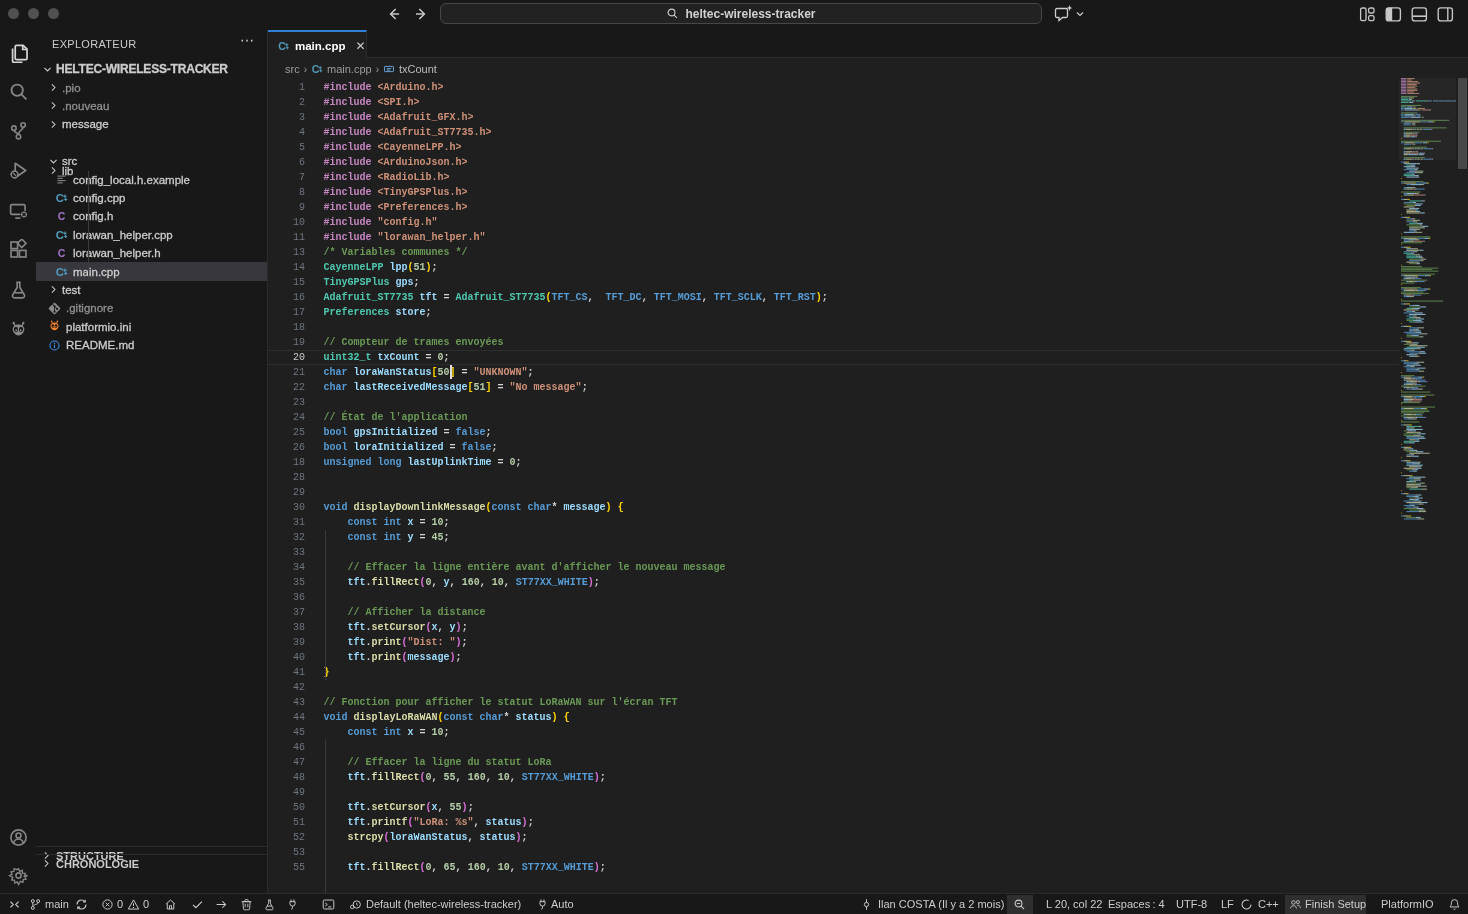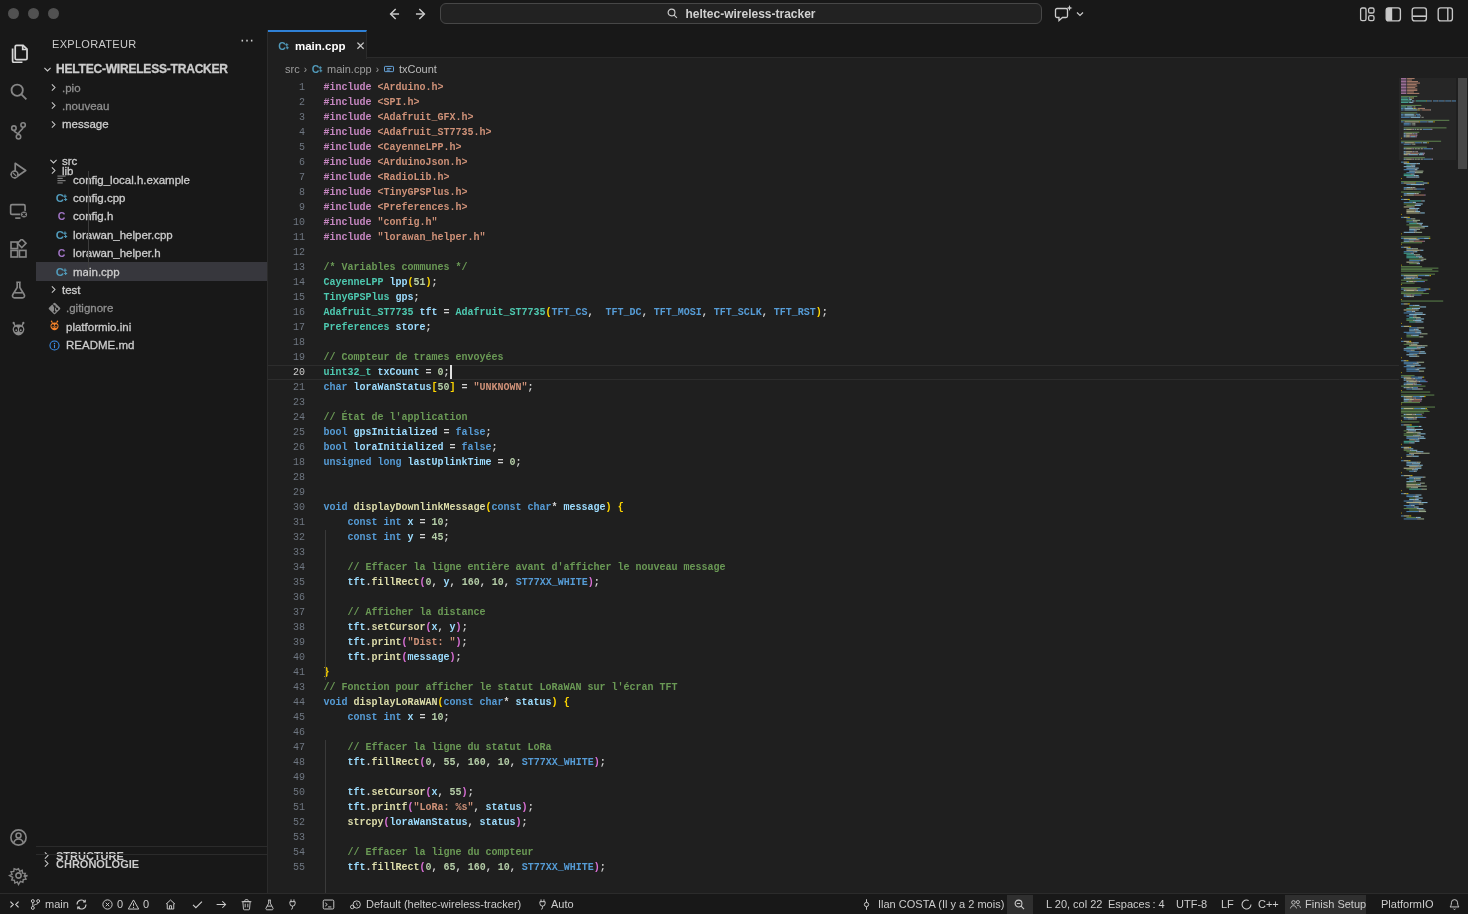--- a/index.html
+++ b/index.html
@@ -322,61 +322,61 @@
 <div class="cl"><span class="ln">2</span><span class="ct"><i style="color:#C586C0">#include</i><i style="color:#CE9178"> &lt;SPI.h&gt;</i></span></div>
 <div class="cl"><span class="ln">3</span><span class="ct"><i style="color:#C586C0">#include</i><i style="color:#CE9178"> &lt;Adafruit_GFX.h&gt;</i></span></div>
 <div class="cl"><span class="ln">4</span><span class="ct"><i style="color:#C586C0">#include</i><i style="color:#CE9178"> &lt;Adafruit_ST7735.h&gt;</i></span></div>
 <div class="cl"><span class="ln">5</span><span class="ct"><i style="color:#C586C0">#include</i><i style="color:#CE9178"> &lt;CayenneLPP.h&gt;</i></span></div>
 <div class="cl"><span class="ln">6</span><span class="ct"><i style="color:#C586C0">#include</i><i style="color:#CE9178"> &lt;ArduinoJson.h&gt;</i></span></div>
 <div class="cl"><span class="ln">7</span><span class="ct"><i style="color:#C586C0">#include</i><i style="color:#CE9178"> &lt;RadioLib.h&gt;</i></span></div>
 <div class="cl"><span class="ln">8</span><span class="ct"><i style="color:#C586C0">#include</i><i style="color:#CE9178"> &lt;TinyGPSPlus.h&gt;</i></span></div>
 <div class="cl"><span class="ln">9</span><span class="ct"><i style="color:#C586C0">#include</i><i style="color:#CE9178"> &lt;Preferences.h&gt;</i></span></div>
 <div class="cl"><span class="ln">10</span><span class="ct"><i style="color:#C586C0">#include</i><i style="color:#CE9178"> "config.h"</i></span></div>
 <div class="cl"><span class="ln">11</span><span class="ct"><i style="color:#C586C0">#include</i><i style="color:#CE9178"> "lorawan_helper.h"</i></span></div>
-<div class="cl"><span class="ln">12</span><span class="ct"></span></div>
 <div class="cl"><span class="ln">13</span><span class="ct"><i style="color:#6A9955">/* Variables communes */</i></span></div>
 <div class="cl"><span class="ln">14</span><span class="ct"><i style="color:#4EC9B0">CayenneLPP</i><i style="color:#9CDCFE"> lpp</i><i style="color:#FFD700">(</i><i style="color:#B5CEA8">51</i><i style="color:#FFD700">)</i><i style="color:#d4d4d4">;</i></span></div>
 <div class="cl"><span class="ln">15</span><span class="ct"><i style="color:#4EC9B0">TinyGPSPlus</i><i style="color:#9CDCFE"> gps</i><i style="color:#d4d4d4">;</i></span></div>
 <div class="cl"><span class="ln">16</span><span class="ct"><i style="color:#4EC9B0">Adafruit_ST7735</i><i style="color:#9CDCFE"> tft </i><i style="color:#d4d4d4">= </i><i style="color:#4EC9B0">Adafruit_ST7735</i><i style="color:#FFD700">(</i><i style="color:#569CD6">TFT_CS</i><i style="color:#d4d4d4">,  </i><i style="color:#569CD6">TFT_DC</i><i style="color:#d4d4d4">, </i><i style="color:#569CD6">TFT_MOSI</i><i style="color:#d4d4d4">, </i><i style="color:#569CD6">TFT_SCLK</i><i style="color:#d4d4d4">, </i><i style="color:#569CD6">TFT_RST</i><i style="color:#FFD700">)</i><i style="color:#d4d4d4">;</i></span></div>
 <div class="cl"><span class="ln">17</span><span class="ct"><i style="color:#4EC9B0">Preferences</i><i style="color:#9CDCFE"> store</i><i style="color:#d4d4d4">;</i></span></div>
 <div class="cl"><span class="ln">18</span><span class="ct"></span></div>
 <div class="cl"><span class="ln">19</span><span class="ct"><i style="color:#6A9955">// Compteur de trames envoyées</i></span></div>
 <div class="cl cur"><span class="ln lnc">20</span><span class="ct"><i style="color:#4EC9B0">uint32_t</i><i style="color:#9CDCFE"> txCount </i><i style="color:#d4d4d4">= </i><i style="color:#B5CEA8">0</i><i style="color:#d4d4d4">;</i></span></div>
 <div class="cl"><span class="ln">21</span><span class="ct"><i style="color:#569CD6">char</i><i style="color:#9CDCFE"> loraWanStatus</i><i style="color:#FFD700">[</i><i style="color:#B5CEA8">50</i><i style="color:#FFD700">]</i><i style="color:#d4d4d4"> = </i><i style="color:#CE9178">"UNKNOWN"</i><i style="color:#d4d4d4">;</i></span></div>
+<div class="cl"><span class="ln">22</span><span class="ct"><i style="color:#569CD6">char</i><i style="color:#9CDCFE"> lastReceivedMessage</i><i style="color:#FFD700">[</i><i style="color:#B5CEA8">51</i><i style="color:#FFD700">]</i><i style="color:#d4d4d4"> = </i><i style="color:#CE9178">"No message"</i><i style="color:#d4d4d4">;</i></span></div>
 <div class="cl"><span class="ln">23</span><span class="ct"></span></div>
 <div class="cl"><span class="ln">24</span><span class="ct"><i style="color:#6A9955">// État de l'application</i></span></div>
 <div class="cl"><span class="ln">25</span><span class="ct"><i style="color:#569CD6">bool</i><i style="color:#9CDCFE"> gpsInitialized </i><i style="color:#d4d4d4">= </i><i style="color:#569CD6">false</i><i style="color:#d4d4d4">;</i></span></div>
 <div class="cl"><span class="ln">26</span><span class="ct"><i style="color:#569CD6">bool</i><i style="color:#9CDCFE"> loraInitialized </i><i style="color:#d4d4d4">= </i><i style="color:#569CD6">false</i><i style="color:#d4d4d4">;</i></span></div>
 <div class="cl"><span class="ln">18</span><span class="ct"><i style="color:#569CD6">unsigned long</i><i style="color:#9CDCFE"> lastUplinkTime </i><i style="color:#d4d4d4">= </i><i style="color:#B5CEA8">0</i><i style="color:#d4d4d4">;</i></span></div>
 <div class="cl"><span class="ln">28</span><span class="ct"></span></div>
 <div class="cl"><span class="ln">29</span></div>
 <div class="cl"><span class="ln">30</span><span class="ct"><i style="color:#569CD6">void</i><i style="color:#DCDCAA"> displayDownlinkMessage</i><i style="color:#FFD700">(</i><i style="color:#569CD6">const char</i><i style="color:#d4d4d4">* </i><i style="color:#9CDCFE">message</i><i style="color:#FFD700">)</i><i style="color:#d4d4d4"> </i><i style="color:#FFD700">{</i></span></div>
 <div class="cl"><span class="ln">31</span><span class="ct"><i style="color:#569CD6">    const int</i><i style="color:#9CDCFE"> x </i><i style="color:#d4d4d4">= </i><i style="color:#B5CEA8">10</i><i style="color:#d4d4d4">;</i></span></div>
 <div class="cl"><span class="ln">32</span><span class="ct"><i style="color:#569CD6">    const int</i><i style="color:#9CDCFE"> y </i><i style="color:#d4d4d4">= </i><i style="color:#B5CEA8">45</i><i style="color:#d4d4d4">;</i></span></div>
 <div class="cl"><span class="ln">33</span><span class="ct"></span></div>
 <div class="cl"><span class="ln">34</span><span class="ct"><i style="color:#6A9955">    // Effacer la ligne entière avant d'afficher le nouveau message</i></span></div>
 <div class="cl"><span class="ln">35</span><span class="ct"><i style="color:#9CDCFE">    tft</i><i style="color:#d4d4d4">.</i><i style="color:#DCDCAA">fillRect</i><i style="color:#DA70D6">(</i><i style="color:#B5CEA8">0</i><i style="color:#d4d4d4">, </i><i style="color:#9CDCFE">y</i><i style="color:#d4d4d4">, </i><i style="color:#B5CEA8">160</i><i style="color:#d4d4d4">, </i><i style="color:#B5CEA8">10</i><i style="color:#d4d4d4">, </i><i style="color:#569CD6">ST77XX_WHITE</i><i style="color:#DA70D6">)</i><i style="color:#d4d4d4">;</i></span></div>
 <div class="cl"><span class="ln">36</span><span class="ct"></span></div>
 <div class="cl"><span class="ln">37</span><span class="ct"><i style="color:#6A9955">    // Afficher la distance</i></span></div>
 <div class="cl"><span class="ln">38</span><span class="ct"><i style="color:#9CDCFE">    tft</i><i style="color:#d4d4d4">.</i><i style="color:#DCDCAA">setCursor</i><i style="color:#DA70D6">(</i><i style="color:#9CDCFE">x</i><i style="color:#d4d4d4">, </i><i style="color:#9CDCFE">y</i><i style="color:#DA70D6">)</i><i style="color:#d4d4d4">;</i></span></div>
 <div class="cl"><span class="ln">39</span><span class="ct"><i style="color:#9CDCFE">    tft</i><i style="color:#d4d4d4">.</i><i style="color:#DCDCAA">print</i><i style="color:#DA70D6">(</i><i style="color:#CE9178">"Dist: "</i><i style="color:#DA70D6">)</i><i style="color:#d4d4d4">;</i></span></div>
 <div class="cl"><span class="ln">40</span><span class="ct"><i style="color:#9CDCFE">    tft</i><i style="color:#d4d4d4">.</i><i style="color:#DCDCAA">print</i><i style="color:#DA70D6">(</i><i style="color:#9CDCFE">message</i><i style="color:#DA70D6">)</i><i style="color:#d4d4d4">;</i></span></div>
 <div class="cl"><span class="ln">41</span><span class="ct"><i style="color:#FFD700">}</i></span></div>
+<div class="cl"><span class="ln">42</span><span class="ct"></span></div>
 <div class="cl"><span class="ln">43</span><span class="ct"><i style="color:#6A9955">// Fonction pour afficher le statut LoRaWAN sur l'écran TFT</i></span></div>
 <div class="cl"><span class="ln">44</span><span class="ct"><i style="color:#569CD6">void</i><i style="color:#DCDCAA"> displayLoRaWAN</i><i style="color:#FFD700">(</i><i style="color:#569CD6">const char</i><i style="color:#d4d4d4">* </i><i style="color:#9CDCFE">status</i><i style="color:#FFD700">)</i><i style="color:#d4d4d4"> </i><i style="color:#FFD700">{</i></span></div>
 <div class="cl"><span class="ln">45</span><span class="ct"><i style="color:#569CD6">    const int</i><i style="color:#9CDCFE"> x </i><i style="color:#d4d4d4">= </i><i style="color:#B5CEA8">10</i><i style="color:#d4d4d4">;</i></span></div>
 <div class="cl"><span class="ln">46</span><span class="ct"></span></div>
 <div class="cl"><span class="ln">47</span><span class="ct"><i style="color:#6A9955">    // Effacer la ligne du statut LoRa</i></span></div>
 <div class="cl"><span class="ln">48</span><span class="ct"><i style="color:#9CDCFE">    tft</i><i style="color:#d4d4d4">.</i><i style="color:#DCDCAA">fillRect</i><i style="color:#DA70D6">(</i><i style="color:#B5CEA8">0</i><i style="color:#d4d4d4">, </i><i style="color:#B5CEA8">55</i><i style="color:#d4d4d4">, </i><i style="color:#B5CEA8">160</i><i style="color:#d4d4d4">, </i><i style="color:#B5CEA8">10</i><i style="color:#d4d4d4">, </i><i style="color:#569CD6">ST77XX_WHITE</i><i style="color:#DA70D6">)</i><i style="color:#d4d4d4">;</i></span></div>
 <div class="cl"><span class="ln">49</span><span class="ct"></span></div>
 <div class="cl"><span class="ln">50</span><span class="ct"><i style="color:#9CDCFE">    tft</i><i style="color:#d4d4d4">.</i><i style="color:#DCDCAA">setCursor</i><i style="color:#DA70D6">(</i><i style="color:#9CDCFE">x</i><i style="color:#d4d4d4">, </i><i style="color:#B5CEA8">55</i><i style="color:#DA70D6">)</i><i style="color:#d4d4d4">;</i></span></div>
 <div class="cl"><span class="ln">51</span><span class="ct"><i style="color:#9CDCFE">    tft</i><i style="color:#d4d4d4">.</i><i style="color:#DCDCAA">printf</i><i style="color:#DA70D6">(</i><i style="color:#CE9178">"LoRa: %s"</i><i style="color:#d4d4d4">, </i><i style="color:#9CDCFE">status</i><i style="color:#DA70D6">)</i><i style="color:#d4d4d4">;</i></span></div>
 <div class="cl"><span class="ln">52</span><span class="ct"><i style="color:#DCDCAA">    strcpy</i><i style="color:#DA70D6">(</i><i style="color:#9CDCFE">loraWanStatus</i><i style="color:#d4d4d4">, </i><i style="color:#9CDCFE">status</i><i style="color:#DA70D6">)</i><i style="color:#d4d4d4">;</i></span></div>
 <div class="cl"><span class="ln">53</span><span class="ct"></span></div>
-<div class="cl"><span class="ln">54</span><span class="ct"><i style="color:#6A9955">    // Effacer la ligne du compteur</i></span></div>
 <div class="cl"><span class="ln">55</span><span class="ct"><i style="color:#9CDCFE">    tft</i><i style="color:#d4d4d4">.</i><i style="color:#DCDCAA">fillRect</i><i style="color:#DA70D6">(</i><i style="color:#B5CEA8">0</i><i style="color:#d4d4d4">, </i><i style="color:#B5CEA8">65</i><i style="color:#d4d4d4">, </i><i style="color:#B5CEA8">160</i><i style="color:#d4d4d4">, </i><i style="color:#B5CEA8">10</i><i style="color:#d4d4d4">, </i><i style="color:#569CD6">ST77XX_WHITE</i><i style="color:#DA70D6">)</i><i style="color:#d4d4d4">;</i></span></div>
 </div>
 <div id="cursor" style="top:335px"></div>
 <div class="guide" style="left:57px;top:500px;height:150px"></div>
 <div class="guide" style="left:57px;top:710px;height:153px"></div>
 <div id="minimap">
         <svg width="57" height="446" viewBox="0 0 57 446">
           <rect x="2.0" y="0.0" width="5.4" height="1.1" fill="#C586C0" fill-opacity="0.75"></rect>
           <rect x="8.1" y="0.0" width="7.5" height="1.1" fill="#CE9178" fill-opacity="0.75"></rect>
           <rect x="2.0" y="1.5" width="5.4" height="1.1" fill="#C586C0" fill-opacity="0.75"></rect>

